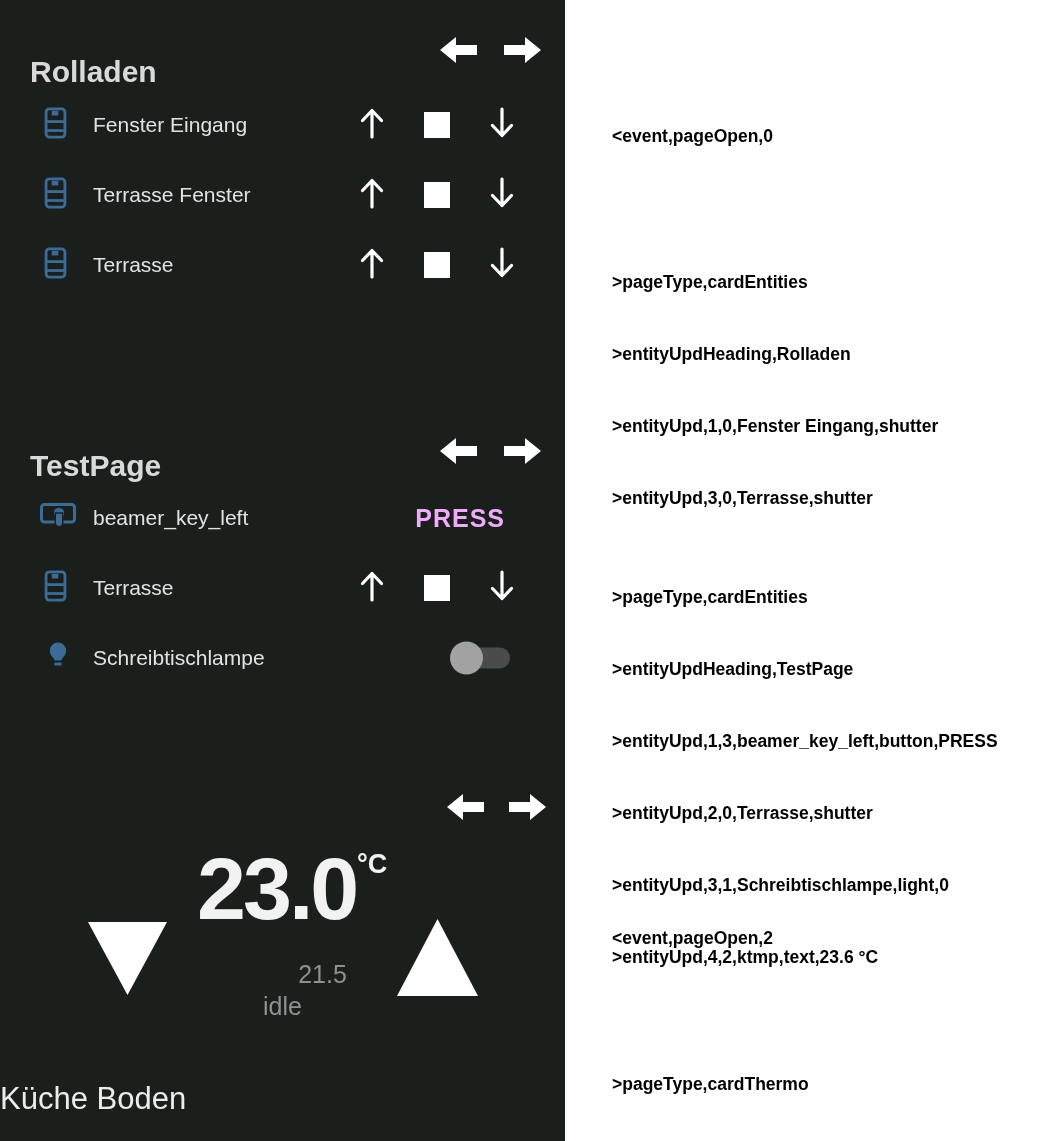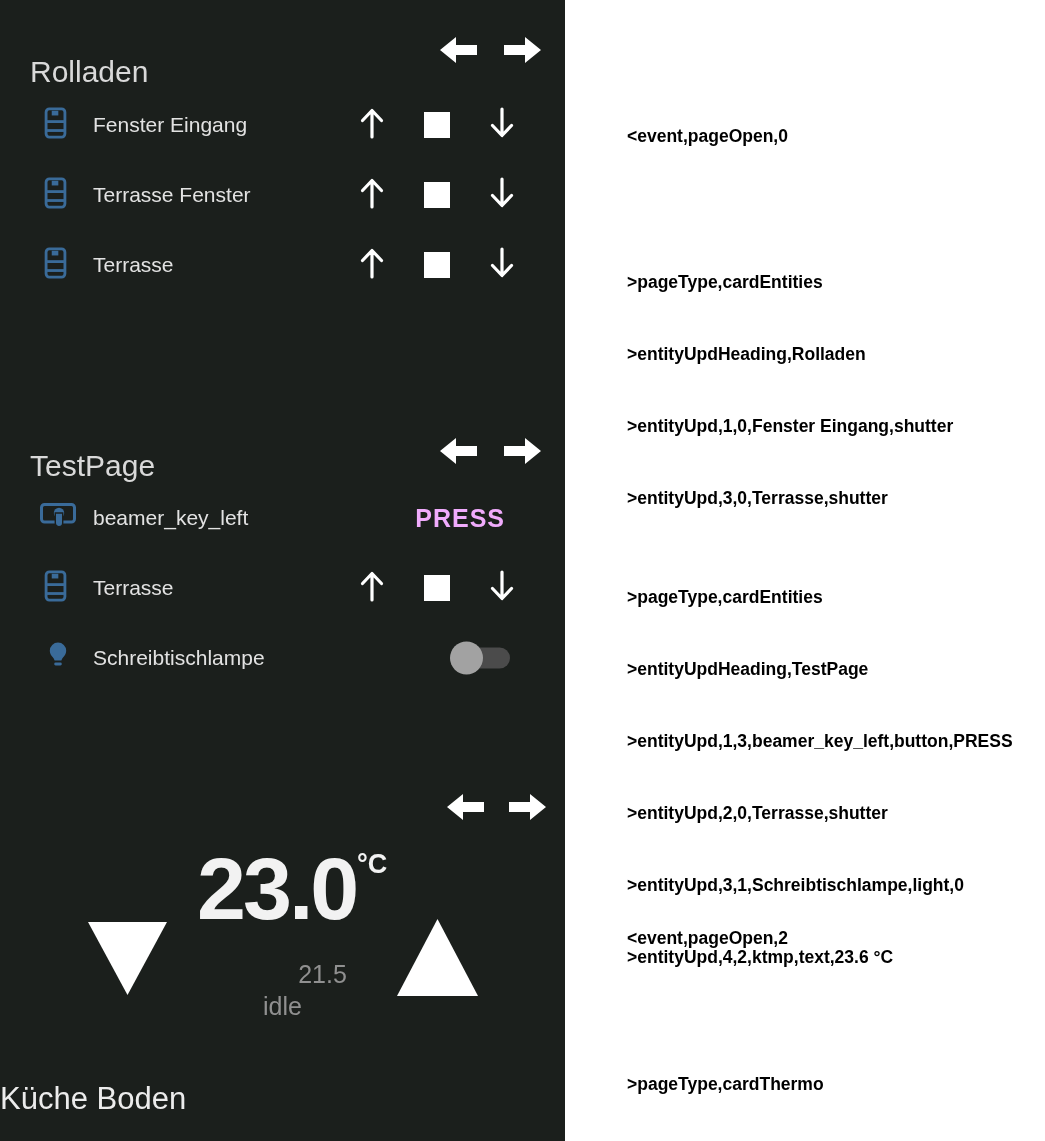--- a/index.html
+++ b/index.html
@@ -2,21 +2,21 @@
 <html><head>
 <meta charset="utf-8">
 <style>
   html,body{margin:0;padding:0;background:#ffffff;width:1045px;height:1141px;
     font-family:"Liberation Sans",sans-serif;overflow:hidden;}
   .stage{position:relative;width:1045px;height:1141px;background:#ffffff;}
 
   
   .panel{position:absolute;left:0;top:0;width:565px;height:1141px;background:#1b1f1c;}
   .card{position:absolute;left:0;width:565px;}
-  .card-title{position:absolute;left:30px;color:#d9d9d9;font-size:30px;line-height:36px;font-weight:400;}
+  .card-title{position:absolute;left:30px;color:#d9d9d9;font-size:30px;line-height:36px;font-weight:700;}
   .navbtn{position:absolute;width:40px;height:32px;cursor:pointer;}
   .navbtn svg{display:block;}
 
   .row{position:absolute;left:0;width:547px;height:44px;}
   .eicon{position:absolute;top:50%;transform:translateY(-50%);}
   .elabel{position:absolute;left:93px;top:50%;transform:translateY(-50%);
     color:#e2e2e2;font-size:21px;white-space:nowrap;}
   .ctrl{position:absolute;top:50%;transform:translateY(-50%);cursor:pointer;}
   .ctrl-up{left:357px;}
   .ctrl-stop{left:424px;}
@@ -35,21 +35,21 @@
   
   .big-temp{position:absolute;left:197px;top:845px;color:#f2f2f2;
     font-size:88px;line-height:88px;font-weight:700;letter-spacing:-3px;}
   .temp-unit{position:absolute;left:357px;top:849px;color:#f2f2f2;font-size:27px;font-weight:700;}
   .tri{position:absolute;cursor:pointer;}
   .center-line{position:absolute;left:0;width:565px;text-align:center;color:#909090;font-size:25px;}
   .thermo-name{position:absolute;left:0;top:1081px;width:565px;text-align:left;color:#ececec;font-size:31px;}
 
   
   .log-block{position:absolute;left:612px;color:#000000;font-weight:700;
-    font-size:17.5px;line-height:24px;white-space:pre;margin-left:15px;}
+    font-size:17.5px;line-height:24px;white-space:pre;}
   .log-gap{height:26px;}
   .log-line{height:24px;}
 </style>
 </head>
 <body>
 
 <div class="stage">
   <div class="panel">
 
     <section class="card" style="top:0;height:410px;">

